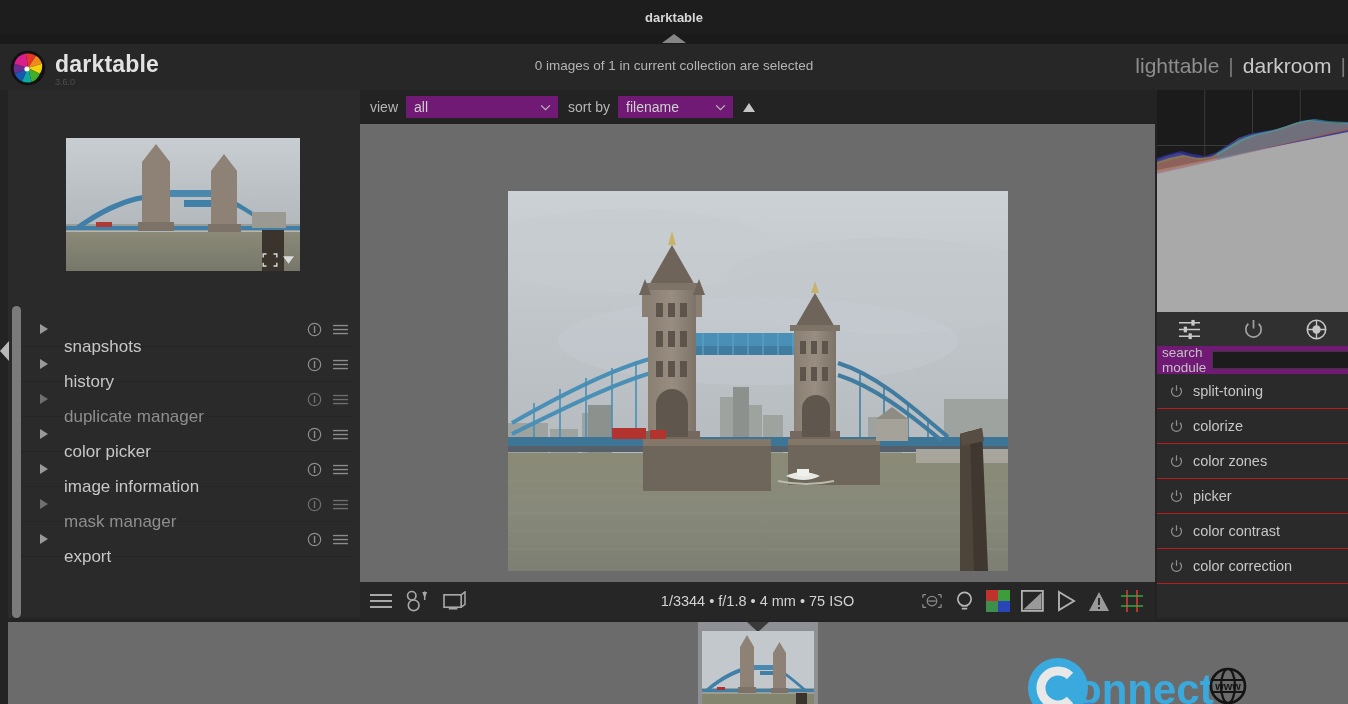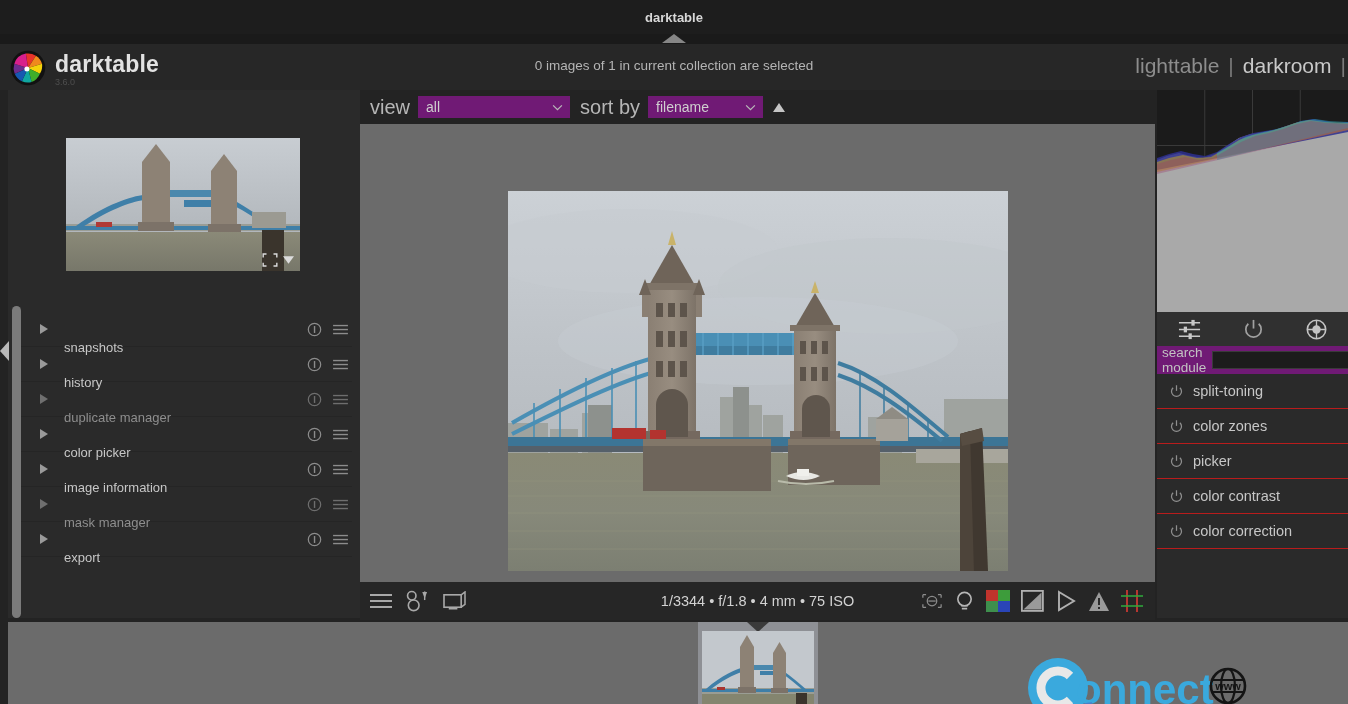--- a/index.html
+++ b/index.html
@@ -70,21 +70,21 @@
   .mod-row {
     height: 35px; display: flex; align-items: center;
     border-bottom: 1px solid #252525;
     padding-left: 20px; position: relative;
   }
   .mod-tri {
     width: 0; height: 0; position: absolute; left: 22px;
     border-top: 5px solid transparent; border-bottom: 5px solid transparent;
     border-left: 8px solid #9a9a9a;
   }
-  .mod-label { color: #c7c7c7; font-size: 13px; margin-left: 26px; margin-top: 36px; }
+  .mod-label { color: #c7c7c7; font-size: 17px; margin-left: 26px; margin-top: 36px; }
   .mod-row.dim .mod-label { color: #8e8e8e; }
   .mod-row.dim .mod-tri { border-left-color: #6f6f6f; }
   .mod-actions { position: absolute; right: 4px; display: flex; align-items: center; gap: 11px; }
   .mod-actions svg { display: block; }
 
   .left-scrollbar {
     position: absolute; left: 12px; top: 262px; width: 9px; height: 312px;
     background: #7b7b7b; border-radius: 5px;
   }
   .left-collapse {
@@ -92,21 +92,21 @@
     width: 0; height: 0;
     border-top: 10px solid transparent; border-bottom: 10px solid transparent;
     border-right: 9px solid #b9b9b9;
   }
 
   
   .filterbar {
     position: absolute; left: 360px; top: 46px; width: 800px; height: 34px;
     display: flex; align-items: center; background: #232323;
   }
-  .fb-label { color: #b6b6b6; font-size: 20px; margin: 0 8px 0 10px; }
+  .fb-label { color: #b6b6b6; font-size: 14px; margin: 0 8px 0 10px; }
   .fb-combo {
     height: 22px; background: #701a75; display: flex; align-items: center;
     justify-content: space-between; padding: 0 7px 0 8px; color: #cfcfcf; font-size: 14px;
   }
   .fb-combo.view { width: 152px; }
   .fb-combo.sort { width: 115px; }
   .chev { width: 11px; height: 7px; }
   .fb-asc {
     width: 0; height: 0; margin-left: 10px;
     border-left: 6px solid transparent; border-right: 6px solid transparent;
@@ -704,20 +704,29 @@
 
     <div class="rp-modules">
       <div class="rp-row">
         <svg class="pwr" viewBox="0 0 24 24">
           <g fill="none" stroke="#8f8f8f" stroke-width="2">
               <path d="M6.6 6 a8 8 0 1 0 10.8 0"></path>
               <path d="M12 2 v9"></path>
             </g>
         </svg>
         <span class="rp-row-label">split-toning</span>
+      </div>
+      <div class="rp-row">
+        <svg class="pwr" viewBox="0 0 24 24">
+          <g fill="none" stroke="#8f8f8f" stroke-width="2">
+              <path d="M6.6 6 a8 8 0 1 0 10.8 0"></path>
+              <path d="M12 2 v9"></path>
+            </g>
+        </svg>
+        <span class="rp-row-label">colorize</span>
       </div>
       <div class="rp-row">
         <svg class="pwr" viewBox="0 0 24 24">
           <g fill="none" stroke="#8f8f8f" stroke-width="2">
               <path d="M6.6 6 a8 8 0 1 0 10.8 0"></path>
               <path d="M12 2 v9"></path>
             </g>
         </svg>
         <span class="rp-row-label">color zones</span>
       </div>

